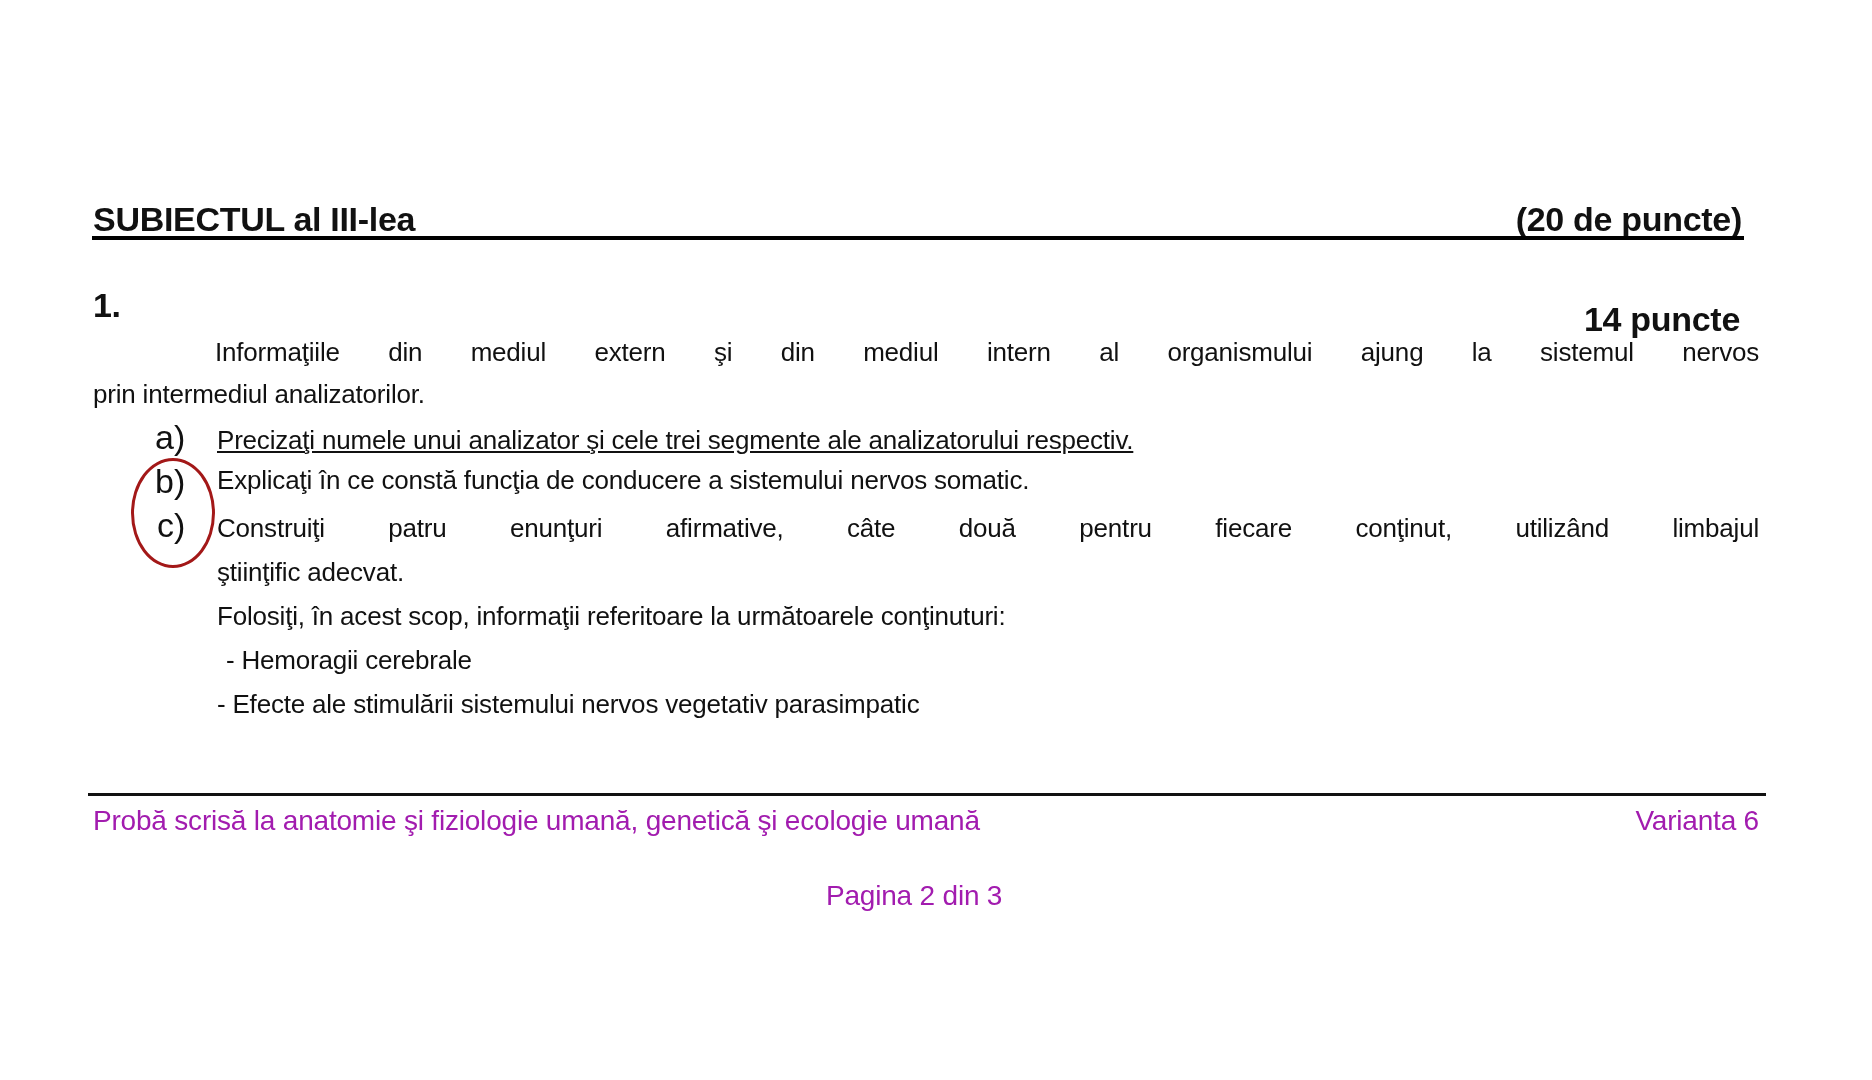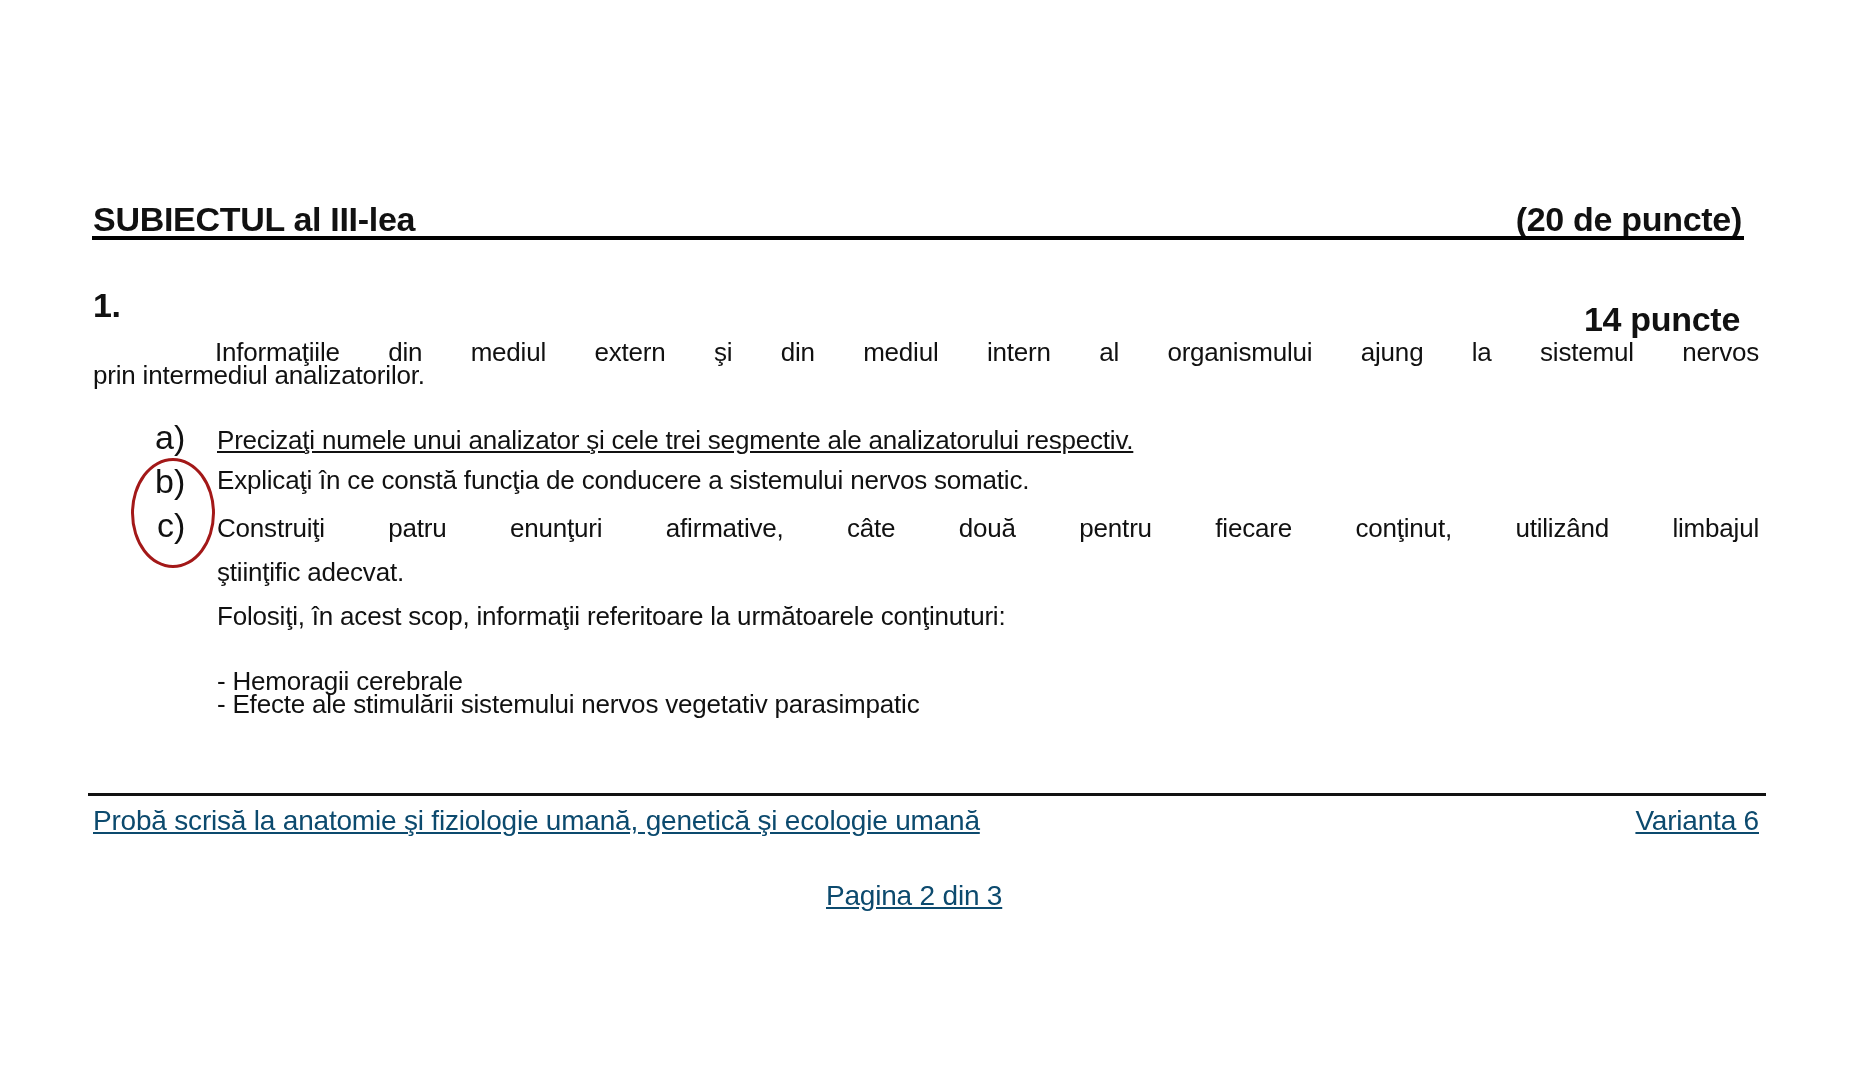--- a/index.html
+++ b/index.html
@@ -9,51 +9,51 @@
   }
   .abs { position:absolute; white-space:nowrap;text-align:center; }
   .hdr {
     font-weight:bold; font-size:34px; letter-spacing:-0.3px;
   }
   .hdr-rule { position:absolute; left:92px; top:236px; width:1652px; height:4px; background:#000; }
   .body-text { font-size:26px; line-height:44px; letter-spacing:-0.2px; }
   .justify { text-align:justify; text-align-last:justify; }
   .marker { position:absolute; font-size:34px; }
   .footer-rule { position:absolute; left:88px; top:793px; width:1678px; height:3px; background:#111; }
-  .footer { font-size:28px; color:#0c4a6e; letter-spacing:-0.2px;text-decoration:underline; }
+  .footer { font-size:28px; color:#a21caf; letter-spacing:-0.2px; }
   .ellipse {
     position:absolute; left:131px; top:458px; width:84px; height:110px;
     border:3px solid #a31818; border-radius:50%; box-sizing:border-box;
   }
 </style>
 </head>
 <body>
 
 <div class="abs hdr" style="left:93px; top:200px;">SUBIECTUL al III-lea</div>
 <div class="abs hdr" style="right:130px; top:200px;">(20 de puncte)</div>
 <div class="hdr-rule"></div>
 
 <div class="abs hdr" style="left:93px; top:286px;">1.</div>
 <div class="abs hdr" style="right:132px; top:286px;margin-top:14px;">14 puncte</div>
 
 <div class="abs body-text justify" style="left:215px; top:330px; width:1544px;">Informaţiile din mediul extern şi din mediul intern al organismului ajung la sistemul nervos</div>
-<div class="abs body-text" style="left:93px; top:353px;">prin intermediul analizatorilor.</div>
+<div class="abs body-text" style="left:93px; top:372px;">prin intermediul analizatorilor.</div>
 
 <div class="marker" style="left:155px; top:418px;">a)</div>
 <div class="abs body-text" style="left:217px; top:418px;text-decoration:underline;">Precizaţi numele unui analizator şi cele trei segmente ale analizatorului respectiv.</div>
 
 <div class="marker" style="left:155px; top:462px;">b)</div>
 <div class="abs body-text" style="left:217px; top:458px;">Explicaţi în ce constă funcţia de conducere a sistemului nervos somatic.</div>
 
 <div class="marker" style="left:157px; top:506px;">c)</div>
 <div class="abs body-text justify" style="left:217px; top:506px; width:1542px;">Construiţi patru enunţuri afirmative, câte două pentru fiecare conţinut, utilizând limbajul</div>
 <div class="abs body-text" style="left:217px; top:550px;">ştiinţific adecvat.</div>
 
 <div class="abs body-text" style="left:217px; top:594px;">Folosiţi, în acest scop, informaţii referitoare la următoarele conţinuturi:</div>
-<div class="abs body-text" style="left:217px; top:638px;margin-top:21px;">- Hemoragii cerebrale</div>
+<div class="abs body-text" style="left:226px; top:638px;">- Hemoragii cerebrale</div>
 <div class="abs body-text" style="left:217px; top:682px;">- Efecte ale stimulării sistemului nervos vegetativ parasimpatic</div>
 
 <div class="ellipse"></div>
 
 <div class="footer-rule"></div>
 <div class="abs footer" style="left:93px; top:805px;">Probă scrisă la anatomie şi fiziologie umană, genetică şi ecologie umană</div>
 <div class="abs footer" style="right:113px; top:805px;">Varianta 6</div>
 <div class="abs footer" style="left:826px; top:841px;margin-top:39px;">Pagina 2 din 3</div>
 
 </body></html>

